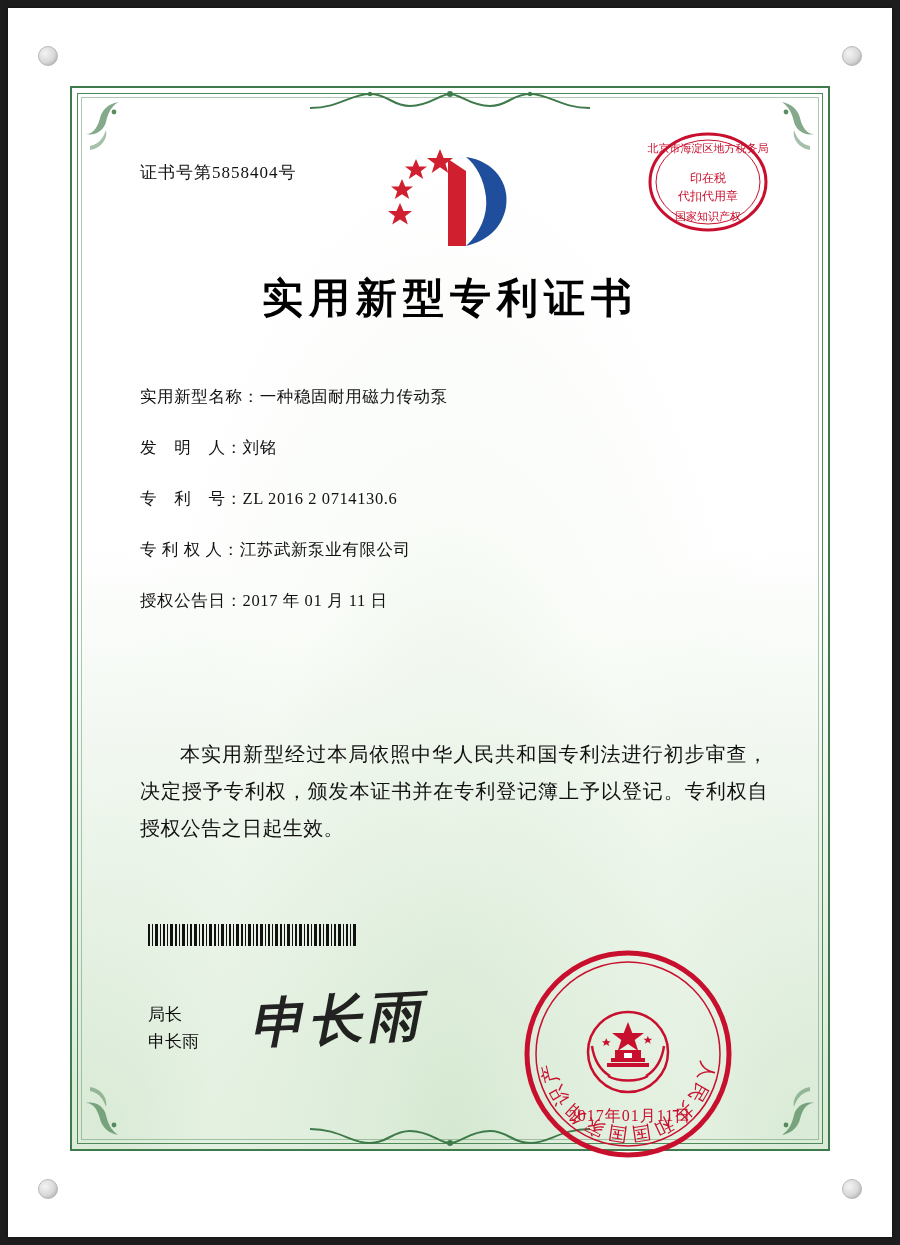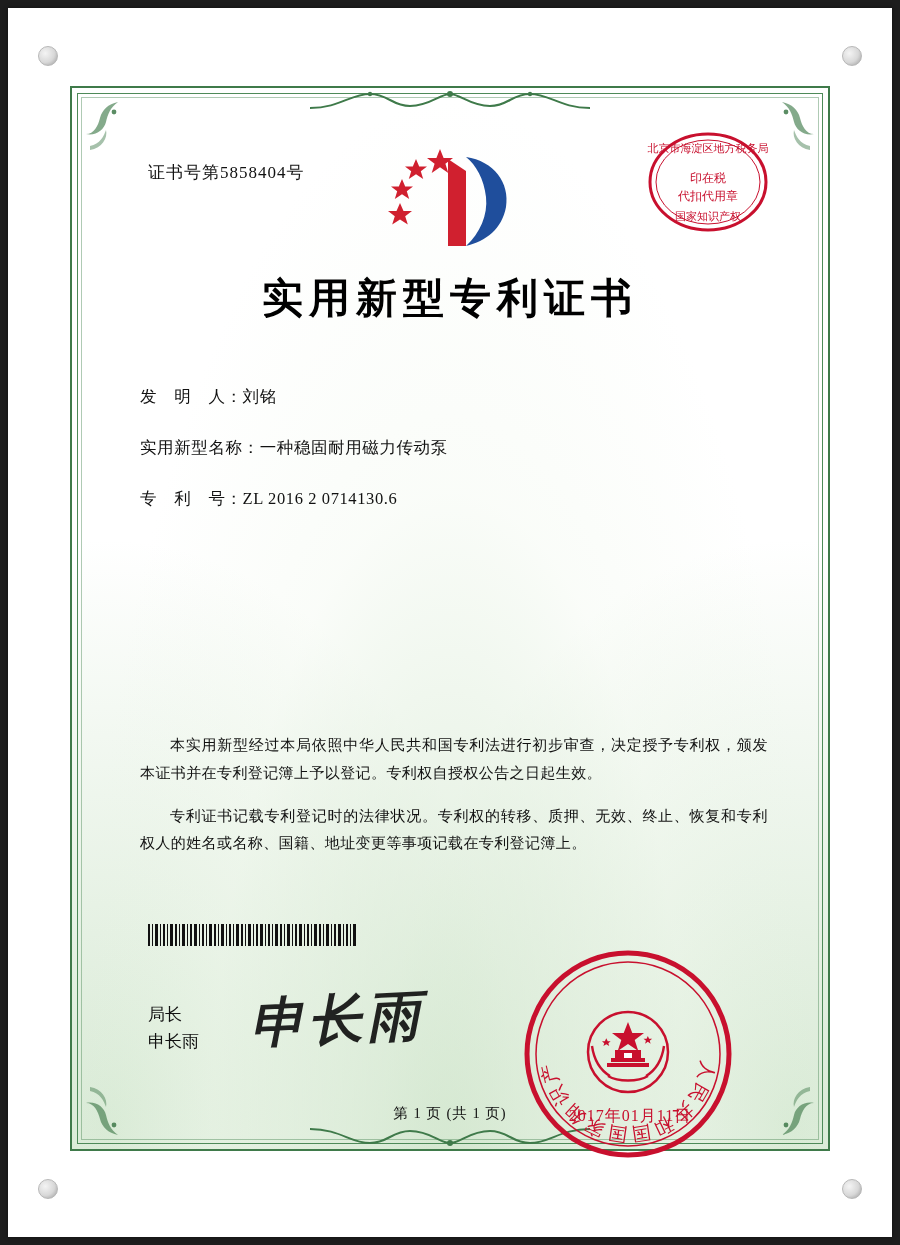--- a/index.html
+++ b/index.html
@@ -54,40 +54,39 @@
   .cf-tr{right:14px;top:14px;transform:scaleX(-1);}
   .cf-bl{left:14px;bottom:14px;transform:scaleY(-1);}
   .cf-br{right:14px;bottom:14px;transform:scale(-1,-1);}
 
   .content{position:absolute;left:0;top:0;right:0;bottom:0;}
 
   .cert-no{
     position:absolute;left:70px;top:75px;
     font-size:17px;color:#111;letter-spacing:1px;
     font-family:"Liberation Serif", serif;
-    margin-left:8px;
   }
   
   .logo{position:absolute;left:318px;top:55px;width:130px;height:115px;}
   .red-seal{
     position:absolute;right:58px;top:40px;width:128px;height:112px;
   }
   .title{
     position:absolute;left:0;right:0;top:185px;text-align:center;
     font-size:41px;font-weight:bold;color:#000;letter-spacing:6px;
     font-family:"DejaVu Serif", serif;
   }
   .fields{position:absolute;left:70px;top:300px;right:60px;}
   .field{font-size:16.5px;color:#111;margin-bottom:29px;letter-spacing:.6px;}
   .field .lbl{display:inline-block;}
   .para-block{position:absolute;left:70px;top:630px;right:62px;}
   .para{
-    font-size:15px;color:#111;line-height:1.85;text-indent:2em;
+    font-size:20px;color:#111;line-height:1.85;text-indent:2em;
     text-align:justify;letter-spacing:.4px;
-    font-family:Liberation Sans, sans-serif;
+    font-family:Liberation Serif, serif;
   }
   .barcode{
     position:absolute;left:78px;top:838px;width:212px;height:22px;
   }
   .sig-block{position:absolute;left:78px;top:915px;font-size:17px;color:#111;line-height:1.6;}
   .sign-script{
     position:absolute;left:180px;top:898px;
     font-size:54px;color:#111;
     font-family:"DejaVu Serif", serif;
     font-style:italic;font-weight:bold;letter-spacing:4px;
@@ -173,33 +172,38 @@
         <text x="64" y="26" fill="#c8102e" font-size="11" text-anchor="middle" font-family="'DejaVu Serif', serif">北京市海淀区地方税务局</text>
         <text x="64" y="56" fill="#c8102e" font-size="12" text-anchor="middle" font-family="'DejaVu Serif', serif">印在税</text>
         <text x="64" y="74" fill="#c8102e" font-size="12" text-anchor="middle" font-family="'DejaVu Serif', serif">代扣代用章</text>
         <text x="64" y="94" fill="#c8102e" font-size="11" text-anchor="middle" font-family="'DejaVu Serif', serif">国家知识产权</text>
       </svg>
 
       <div class="title">实用新型专利证书</div>
 
       <div class="fields">
         <div class="field">
+          <span class="lbl">实用新型名称：</span><span>一种稳固耐用磁力传动泵</span>
+        </div>
+        <div class="field">
           <span class="lbl">发　明　人：</span><span>刘铭</span>
         </div>
         <div class="field">
-          <span class="lbl">实用新型名称：</span><span>一种稳固耐用磁力传动泵</span>
-        </div>
-        <div class="field">
           <span class="lbl">专　利　号：</span><span>ZL 2016 2 0714130.6</span>
+        </div>
+        <div class="field">
+          <span class="lbl">专 利 权 人：</span><span>江苏武新泵业有限公司</span>
+        </div>
+        <div class="field">
+          <span class="lbl">授权公告日：</span><span>2017 年 01 月 11 日</span>
         </div>
       </div>
 
       <div class="para-block">
         <p class="para">本实用新型经过本局依照中华人民共和国专利法进行初步审查，决定授予专利权，颁发本证书并在专利登记簿上予以登记。专利权自授权公告之日起生效。</p>
-        <p class="para">专利证书记载专利登记时的法律状况。专利权的转移、质押、无效、终止、恢复和专利权人的姓名或名称、国籍、地址变更等事项记载在专利登记簿上。</p>
       </div>
 
       <svg class="barcode" viewBox="0 0 212 22" preserveAspectRatio="none">
         <g fill="#111">
           <rect x="0" y="0" width="2" height="22"></rect>
             <rect x="4" y="0" width="1" height="22"></rect>
           <rect x="7" y="0" width="3" height="22"></rect>
             <rect x="12" y="0" width="1" height="22"></rect>
           <rect x="15" y="0" width="2" height="22"></rect>
             <rect x="19" y="0" width="1" height="22"></rect>
@@ -280,16 +284,15 @@
           <rect x="-21" y="11" width="42" height="4" fill="#c8102e"></rect>
           <rect x="-13" y="-2" width="26" height="8" fill="#c8102e"></rect>
           <rect x="-4" y="1" width="8" height="5" fill="#fff"></rect>
           <path d="M-36 -6 C-34 8 -28 18 -18 24" fill="none" stroke="#c8102e" stroke-width="2.4"></path>
           <path d="M36 -6 C34 8 28 18 18 24" fill="none" stroke="#c8102e" stroke-width="2.4"></path>
           <path d="M-20 24 C-10 30 10 30 20 24" fill="none" stroke="#c8102e" stroke-width="2.4"></path>
         </g>
       </svg>
       <div class="seal-date">2017年01月11日</div>
 
-      <div class="footer">第 1 页 (共 1 页)</div>
     </div>
   </div>
 </div>
 
 </body></html>

